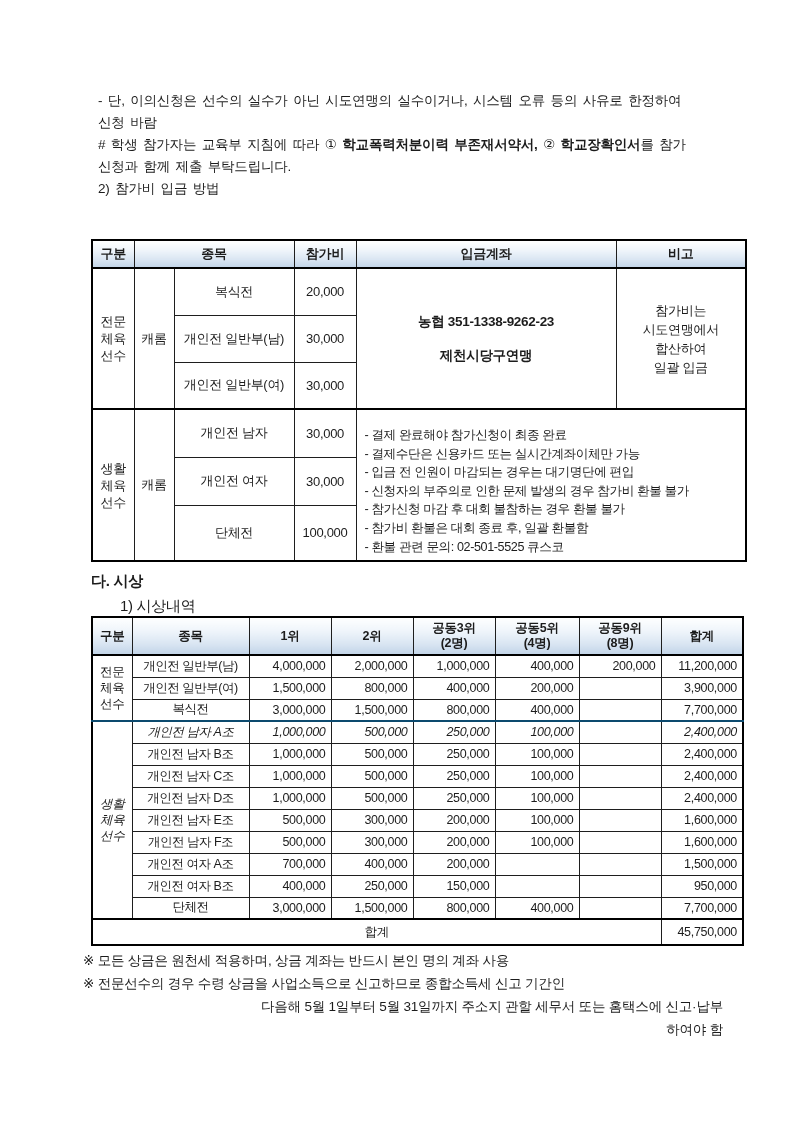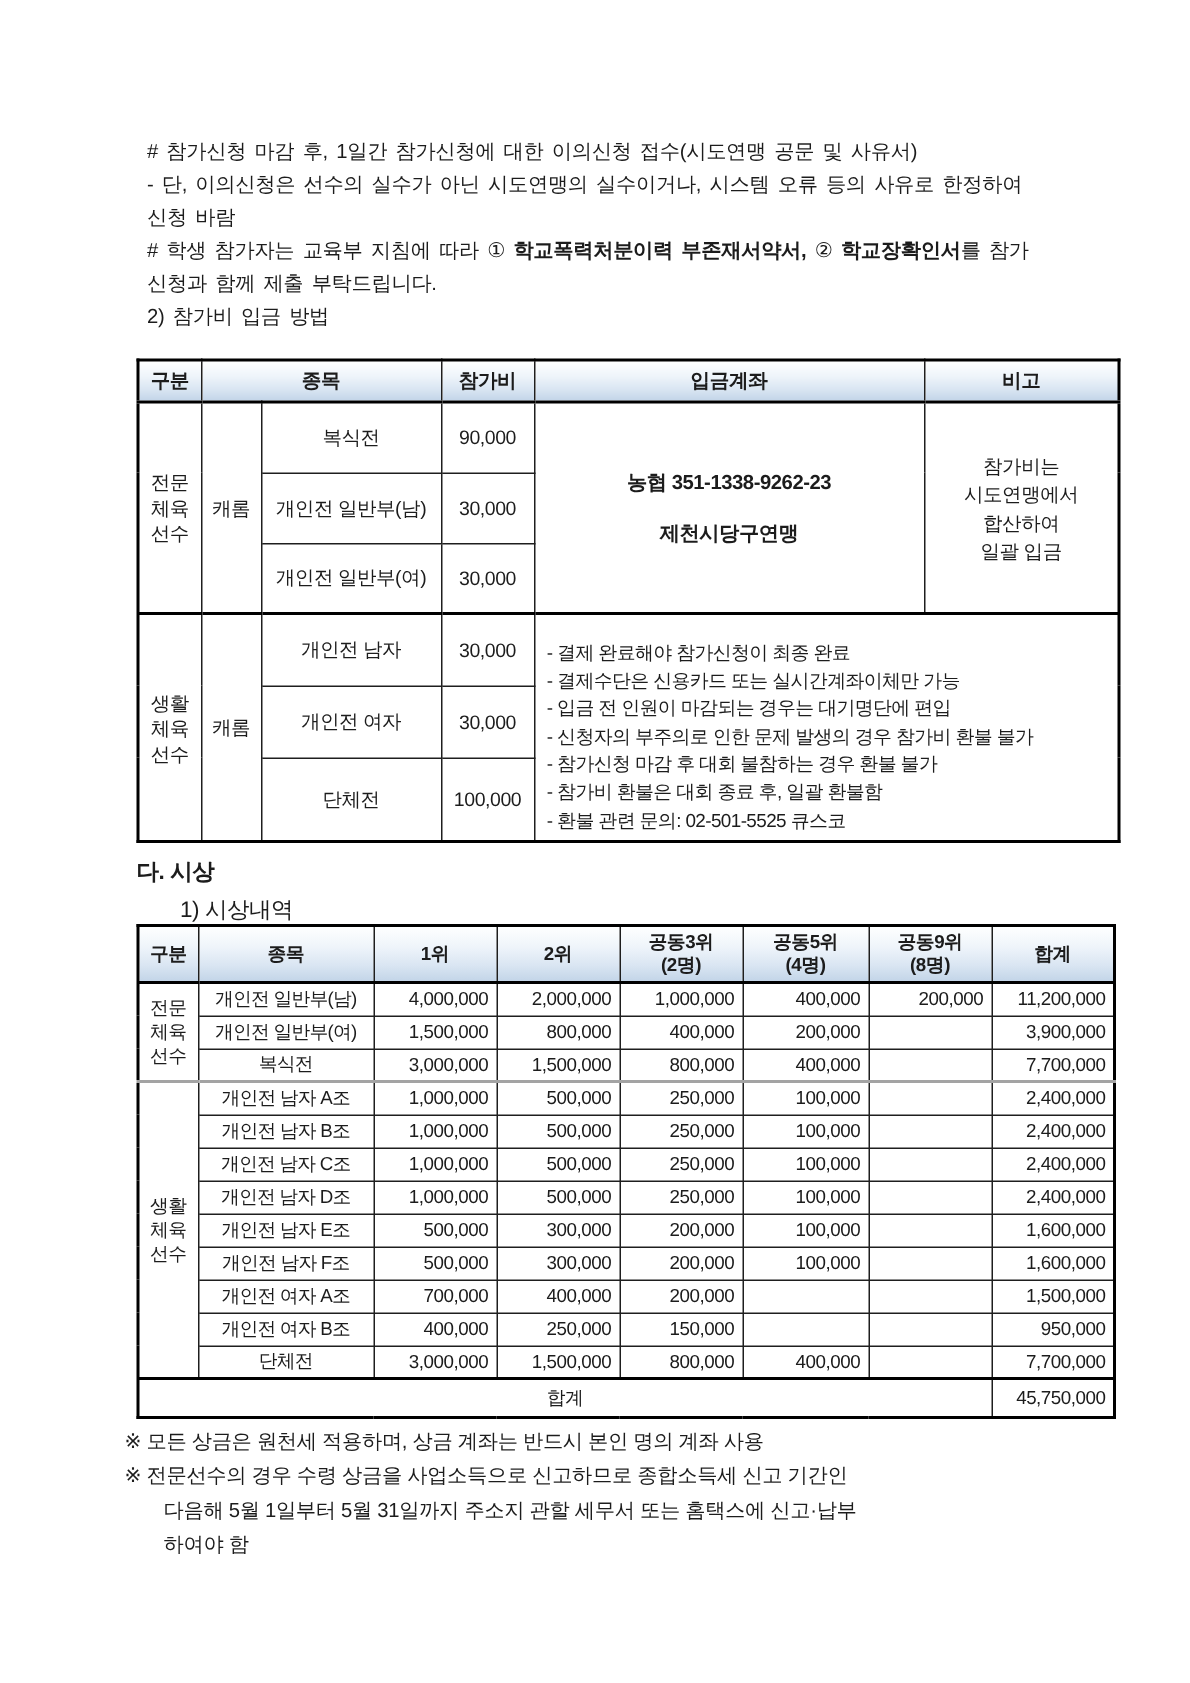--- a/index.html
+++ b/index.html
@@ -49,35 +49,34 @@
   .award-title { position: absolute; left: 91px; top: 572px; font-size: 15px; font-weight: bold; letter-spacing: -0.3px; }
   .award-sub { position: absolute; left: 120px; top: 597px; font-size: 15px; letter-spacing: -0.3px; }
 
   
   .t2 { position: absolute; left: 91px; top: 616px; width: 651px; }
   .t2 th { height: 38px; font-size: 12.5px; line-height: 15px; letter-spacing: -0.3px; }
   .t2 td { height: 22px; font-size: 12.5px; vertical-align: middle; letter-spacing: -0.3px; }
   .t2 td.grp { text-align: center; line-height: 16px; }
   .t2 td.ev { text-align: center; letter-spacing: -0.5px; padding: 0 1px; }
   .t2 td.num { text-align: right; padding-right: 5px; }
-  .t2 tr.group-start td { border-top: 2px solid #a3a3a3; }
+  .t2 tr.group-start td { border-top: 2px solid #0c4a6e; font-style: italic; }
   .t2 tr.total-row td { border-top: 2px solid #000; height: 26px; }
   .t2 tr.total-row .tl { text-align: center; }
 
   
   .footnotes { position: absolute; left: 83px; top: 949px; width: 640px; font-size: 13.5px; line-height: 23px; letter-spacing: -0.2px; }
-  .footnotes .ind { padding-left: 26px; }
+  .footnotes .ind { padding-left: 26px; text-align: right; }
 </style>
 </head>
 <body>
 
 <div class="page">
 
   <div class="intro">
-    <div class="ln"># 참가신청 마감 후, 1일간 참가신청에 대한 이의신청 접수(시도연맹 공문 및 사유서)</div>
     <div class="ln">- 단, 이의신청은 선수의 실수가 아닌 시도연맹의 실수이거나, 시스템 오류 등의 사유로 한정하여</div>
     <div class="ln">신청 바람</div>
     <div class="ln"><span># 학생 참가자는 교육부 지침에 따라 ① </span><span class="b">학교폭력처분이력 부존재서약서,</span><span> ② </span><span class="b">학교장확인서</span><span>를 참가</span></div>
     <div class="ln">신청과 함께 제출 부탁드립니다.</div>
     <div class="ln sub">2) 참가비 입금 방법</div>
   </div>
 
   <table class="t1 outer">
     <colgroup>
       <col style="width:42px">
@@ -94,21 +93,21 @@
       <th>참가비</th>
       <th>입금계좌</th>
       <th>비고</th>
     </tr>
     <tr class="r-pro">
       <td rowspan="3" class="grp pre">전문
 체육
 선수</td>
       <td rowspan="3">캐롬</td>
       <td>복식전</td>
-      <td>90,000</td>
+      <td>20,000</td>
       <td rowspan="3" class="acct">
         <div class="a1">농협 351-1338-9262-23</div>
         <div>제천시당구연맹</div>
       </td>
       <td rowspan="3" class="remark pre">참가비는
 시도연맹에서
 합산하여
 일괄 입금</td>
     </tr>
     <tr class="r-pro">

